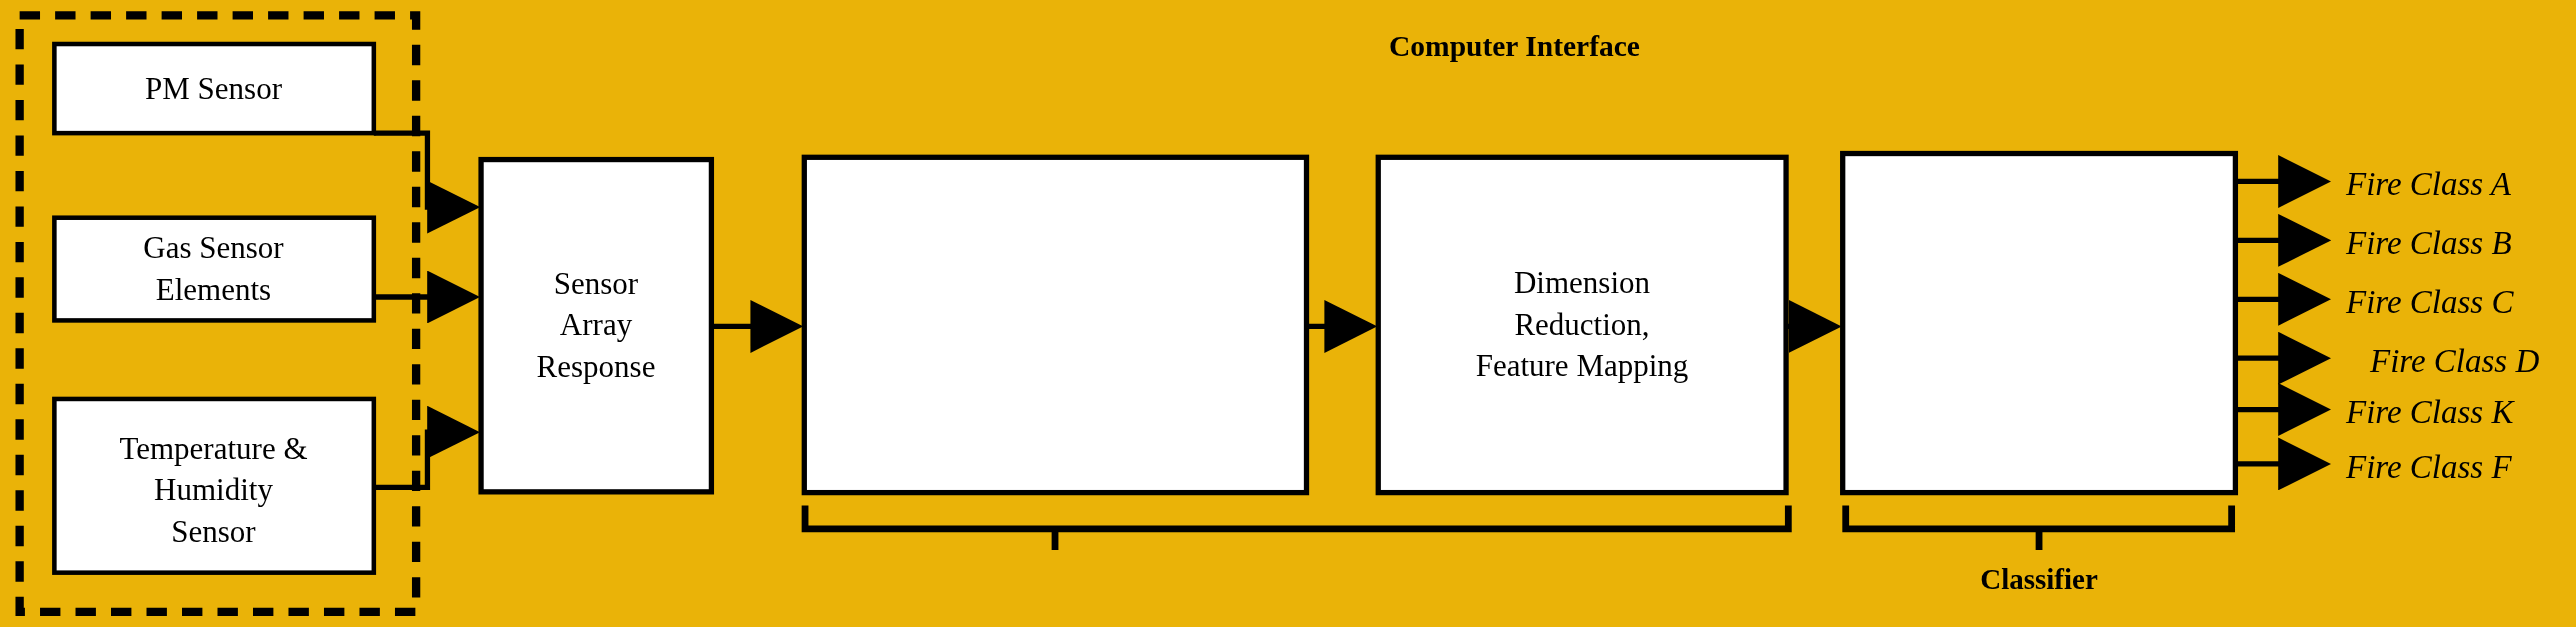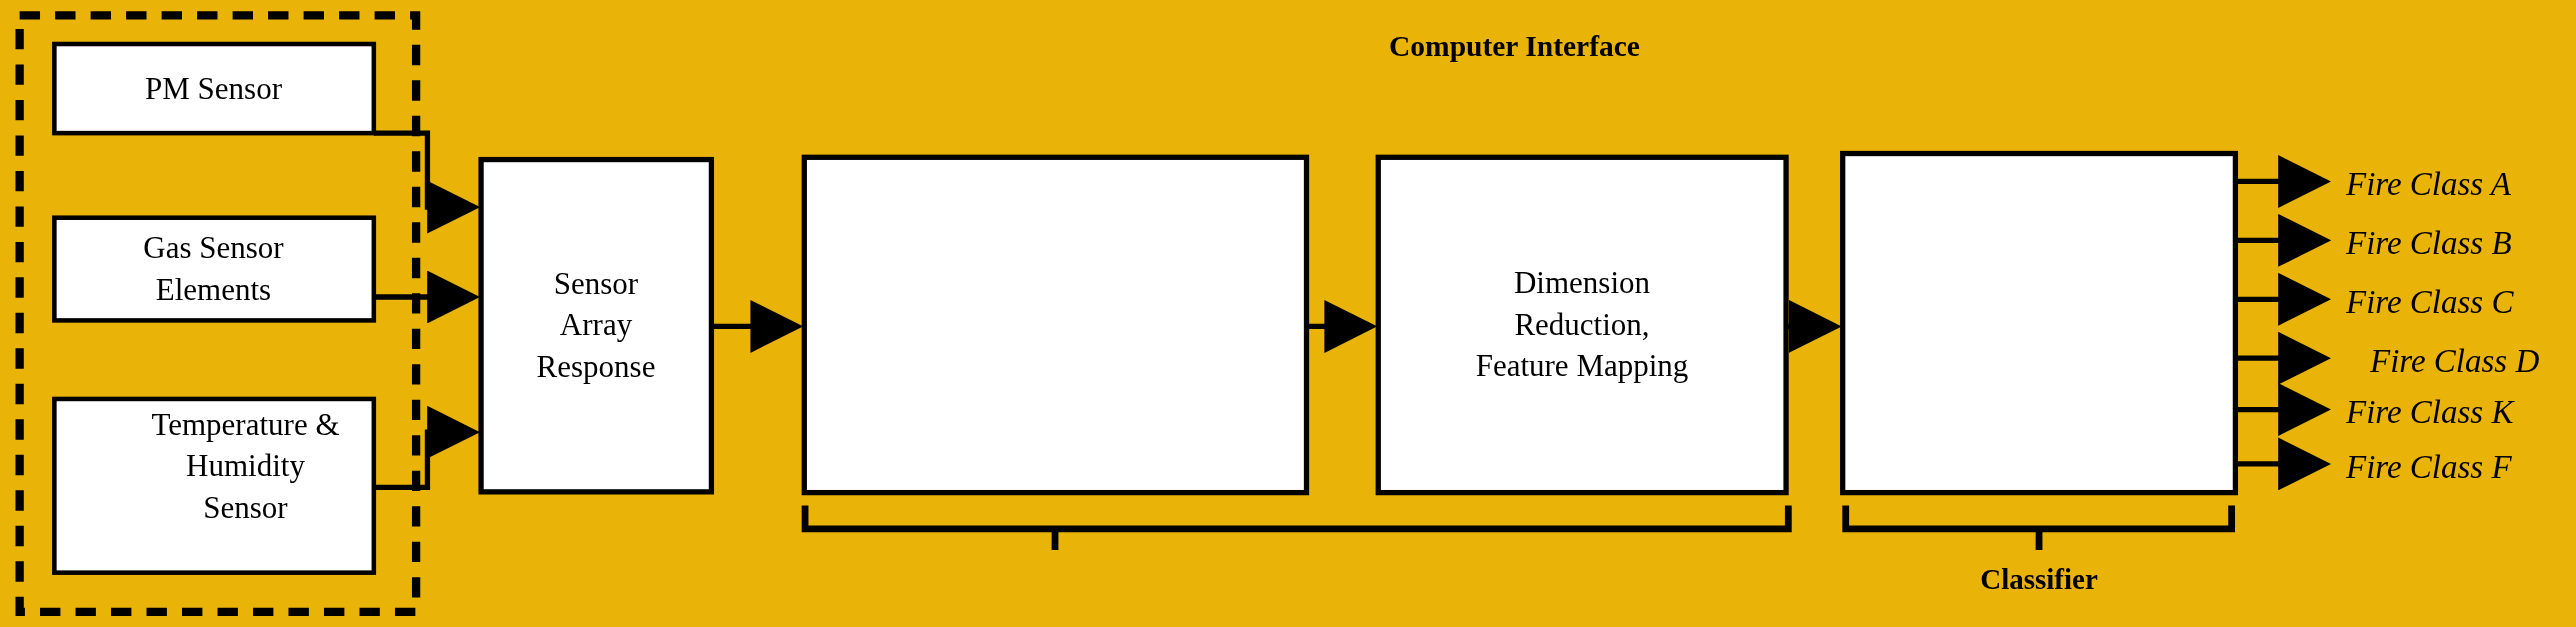--- a/index.html
+++ b/index.html
@@ -79,21 +79,21 @@
     <path d="M 2444 669 L 2444 700 L 2700 700 L 2700 728 L 2700 700 L 2955 700 L 2955 669" fill="none" stroke="#000" stroke-width="9" stroke-linejoin="miter"></path>
   </svg>
 
   <div class="lbl title-lbl" style="left:1303px;top:27px;width:423px;">Computer Interface</div>
 
   <div class="lbl sensor-lbl ctr" style="left:54px;top:44px;width:319px;height:89px;">PM Sensor</div>
 
   <div class="lbl sensor-lbl ctr" style="left:54px;top:217px;width:319px;height:103px;">Gas Sensor
 Elements</div>
 
-  <div class="lbl sensor-lbl ctr" style="left:54px;top:379px;width:319px;height:174px;margin-left:32px;">Temperature &amp;
+  <div class="lbl sensor-lbl ctr" style="left:54px;top:403px;width:319px;height:174px;">Temperature &amp;
 Humidity
 Sensor</div>
 
   <div class="lbl box-lbl ctr" style="left:481px;top:159px;width:230px;height:332px;">Sensor
 Array
 Response</div>
 
 
   <div class="lbl box-lbl ctr" style="left:1378px;top:157px;width:408px;height:335px;">Dimension
 Reduction,

